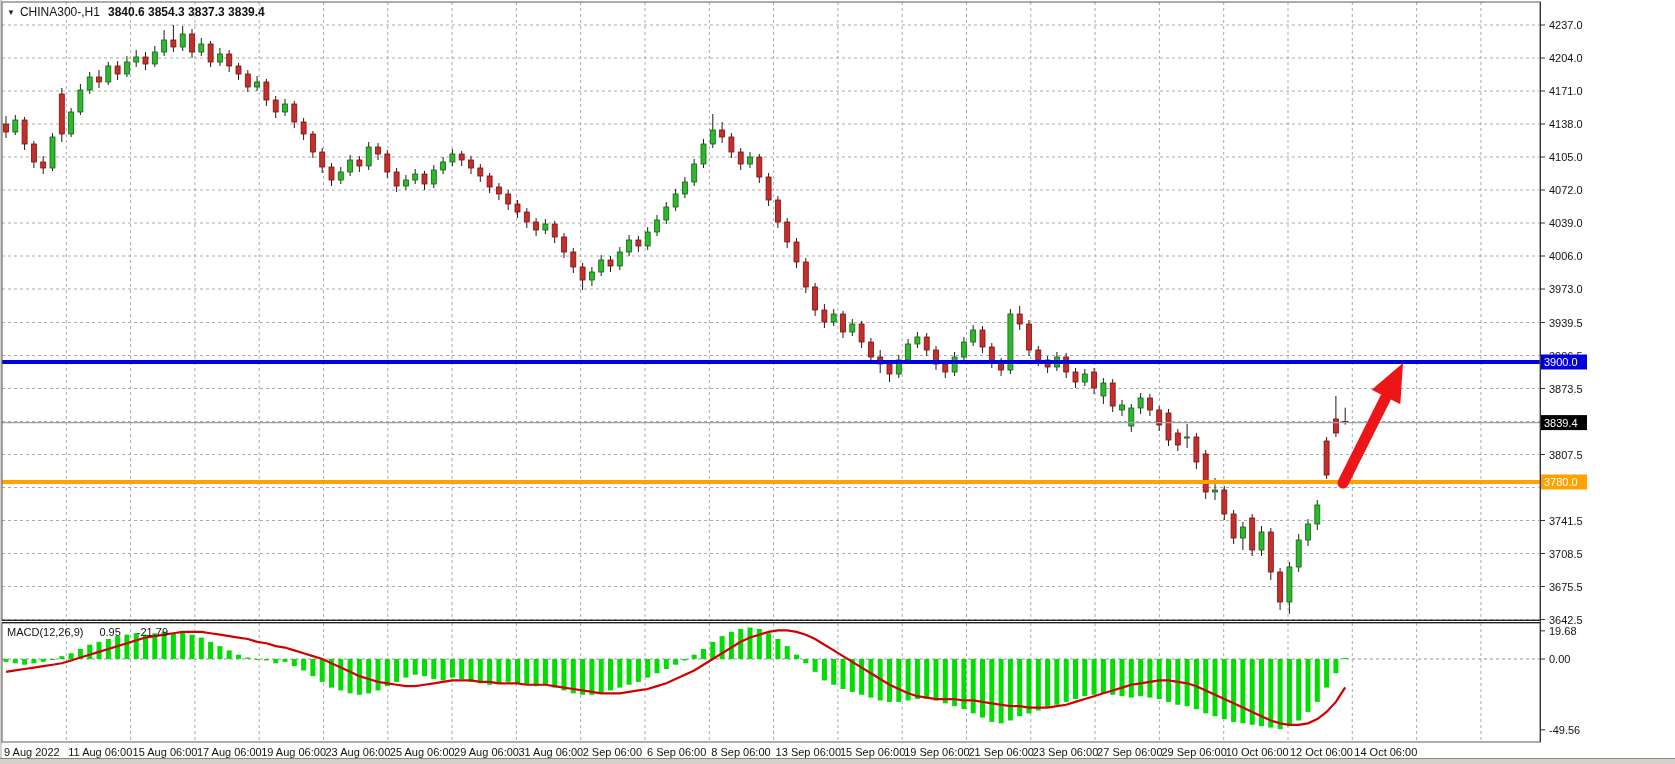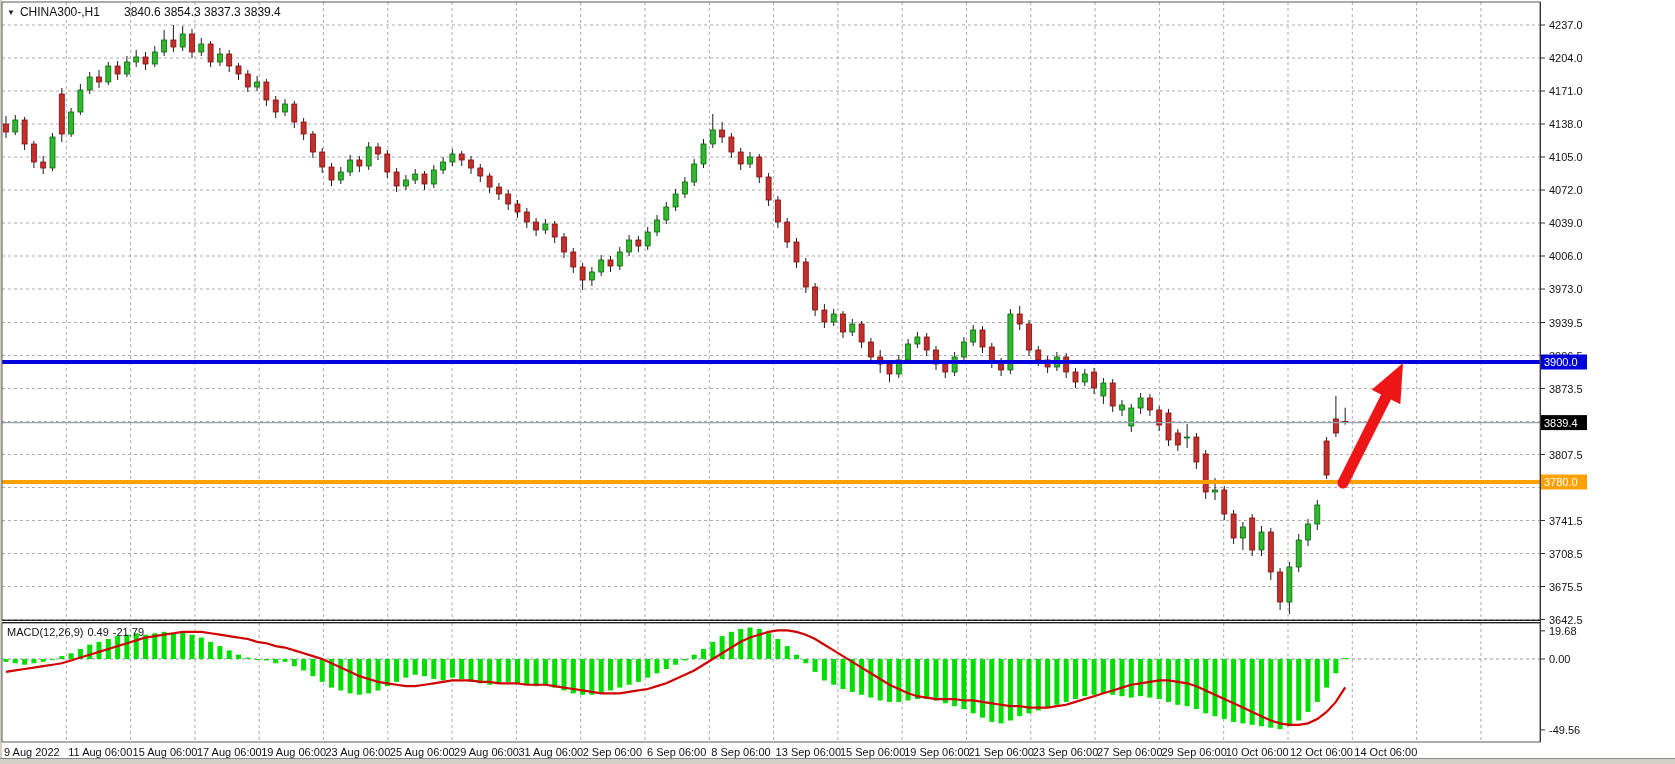--- a/index.html
+++ b/index.html
@@ -2,23 +2,23 @@
 <html><head>
 <meta charset="utf-8">
 <style>
   html,body{margin:0;padding:0;background:#D4D0C8;}
   #stage{position:relative;width:1675px;height:764px;background:#fff;overflow:hidden;
          font-family:"Liberation Sans",sans-serif;}
   #chart-svg{position:absolute;left:0;top:0;}
   .overlay{position:absolute;pointer-events:none;color:#111;white-space:nowrap;}
   #title-bar{left:7px;top:5px;font-size:12px;}
   #title-bar .tri{display:inline-block;font-size:8px;color:#222;margin-right:5px;transform:translateY(-1px);pointer-events:auto;}
-  #title-bar .ohlc{margin-left:24px;}
+  #title-bar .ohlc{margin-left:8px;font-weight:bold;}
   #macd-label{left:7px;top:626px;font-size:11px;}
-  #macd-label span{margin-right:4px;}
+  #macd-label span{margin-right:16px;}
 </style>
 </head>
 <body>
 
 <div id="stage">
   <svg id="chart-svg" width="1675" height="764">
       <rect x="0" y="0" width="1675" height="764" fill="#fff"></rect>
       <rect x="0" y="758" width="1675" height="6" fill="#D4D0C8"></rect>
       <line x1="0" y1="758.5" x2="1675" y2="758.5" stroke="#8a8a8a"></line>
       <rect x="0" y="0" width="2" height="758" fill="#D4D0C8"></rect>
@@ -603,15 +603,15 @@
       <text x="1225.7" y="752" font-size="11" font-family="&quot;Liberation Sans&quot;,sans-serif" fill="#111" dominant-baseline="central">10 Oct 06:00</text>
       <text x="1290" y="752" font-size="11" font-family="&quot;Liberation Sans&quot;,sans-serif" fill="#111" dominant-baseline="central">12 Oct 06:00</text>
       <text x="1354.3" y="752" font-size="11" font-family="&quot;Liberation Sans&quot;,sans-serif" fill="#111" dominant-baseline="central">14 Oct 06:00</text>
     </svg>
 
   <div id="title-bar" class="overlay">
     <span class="tri">▼</span><span>CHINA300-,H1</span><span class="ohlc">3840.6 3854.3 3837.3 3839.4</span>
   </div>
 
   <div id="macd-label" class="overlay">
-    <span>MACD(12,26,9)</span><span>0.49</span><span>-21.79</span>
+    <span>MACD(12,26,9)</span><span>0.95</span><span>-21.79</span>
   </div>
 </div>
 
 </body></html>

